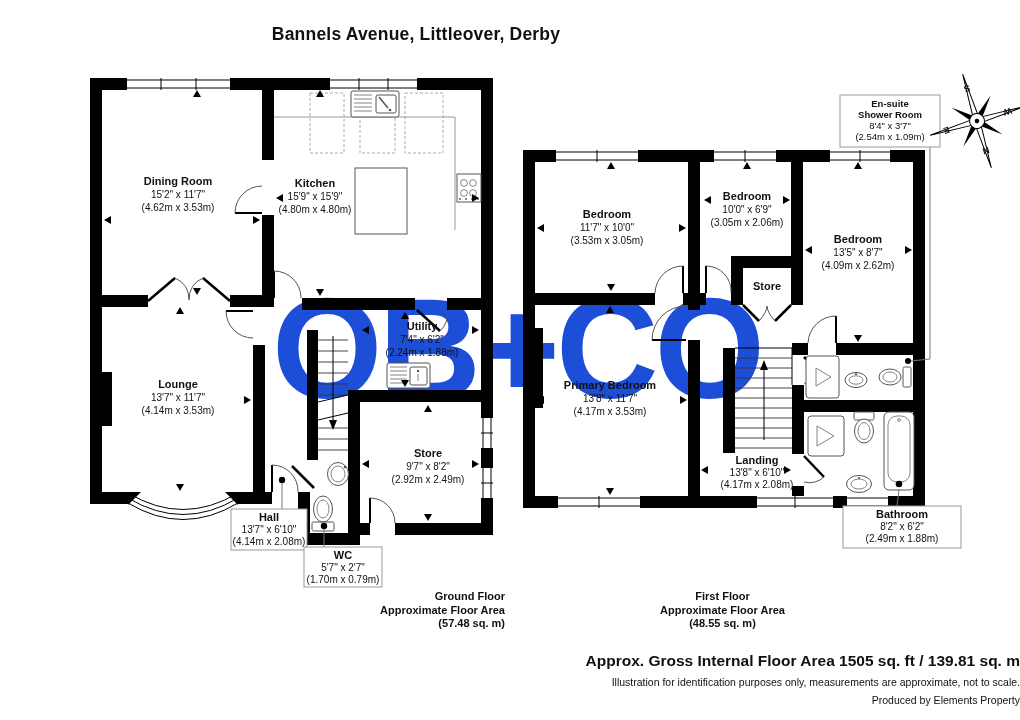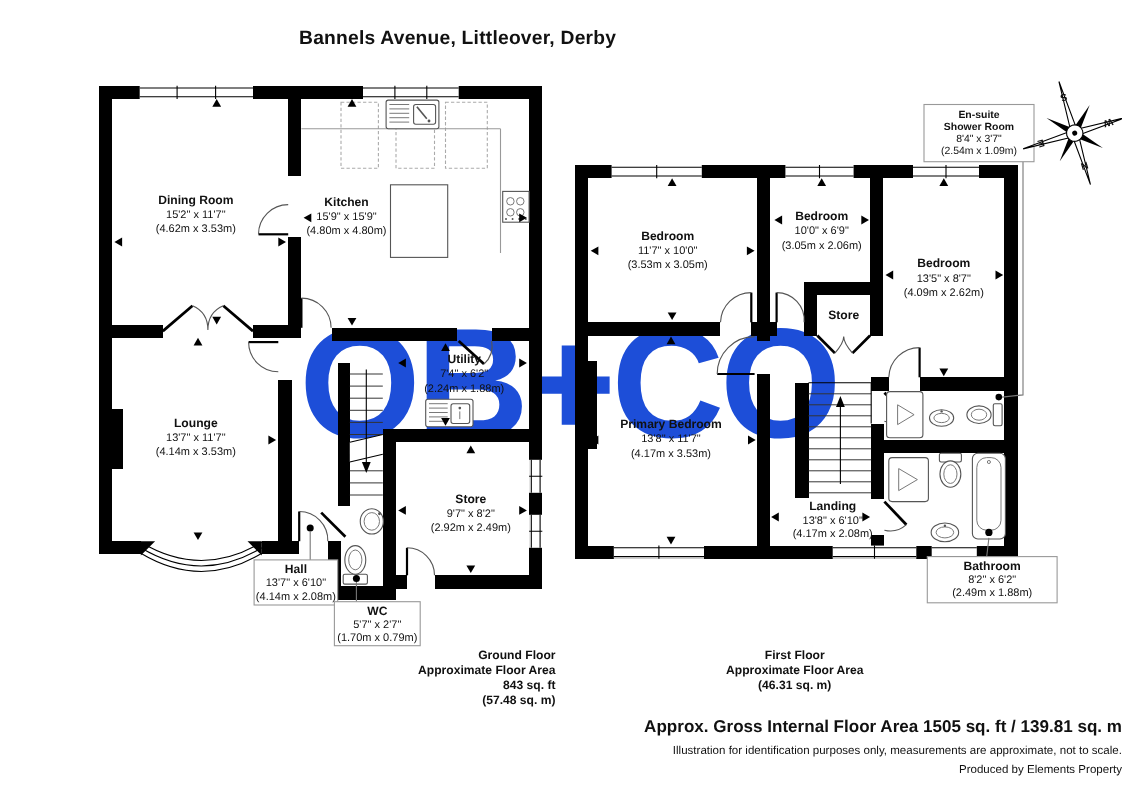--- a/index.html
+++ b/index.html
@@ -412,25 +412,24 @@
       <text class="cletter" x="55" y="27">N</text>
       <text class="cletter" x="87" y="58">E</text>
       <text class="cletter" x="55" y="92">S</text>
       <text class="cletter" x="23" y="58">W</text>
     </g>
   </svg>
 
   <div class="caption gf-cap">
     <div>Ground Floor</div>
     <div>Approximate Floor Area</div>
-    <div>843 sq. ft</div>
     <div>(57.48 sq. m)</div>
   </div>
   <div class="caption ff-cap">
     <div>First Floor</div>
     <div>Approximate Floor Area</div>
-    <div>(46.31 sq. m)</div>
+    <div>(48.55 sq. m)</div>
   </div>
 
   <div class="footer-main">Approx. Gross Internal Floor Area 1505 sq. ft / 139.81 sq. m</div>
   <div class="footer-small" style="top:676px;">Illustration for identification purposes only, measurements are approximate, not to scale.</div>
   <div class="footer-small" style="top:694px;">Produced by Elements Property</div>
 </div>
 
 </body></html>

